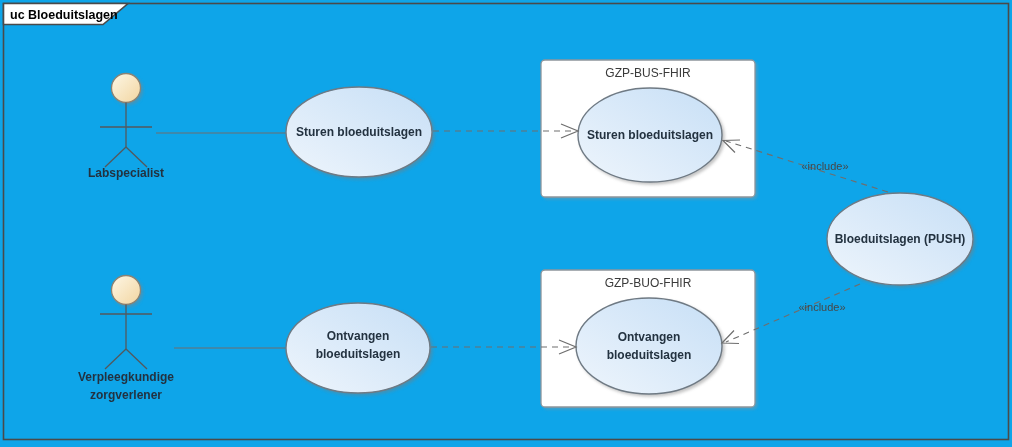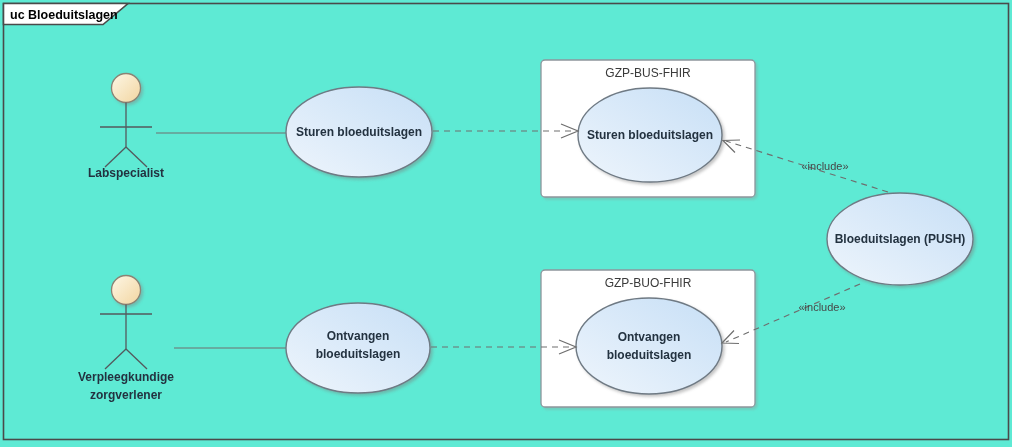--- a/index.html
+++ b/index.html
@@ -1,20 +1,20 @@
 <!DOCTYPE html>
 <html style="--usecase-fill-light: #eef5fc; --usecase-fill-dark: #c7dff6; --usecase-border: #6f7a84; --box-border: #8d959c; --frame-border: #4a4a4a; --connector: #6e6e6e; --figure-stroke: #54585c; --actor-head-light: #fdf7e6; --actor-head-dark: #f2d5a0; --actor-head-stroke: #8b8374; --label-text: #233240; --secondary-text: #3a3a3a; --include-text: #474747;"><head>
 <meta charset="utf-8">
 <style>
   html, body { margin: 0; padding: 0; background: #ffffff; }
   #stage {
     position: relative;
     width: 1012px;
     height: 447px;
-    background: #5eead4;
+    background: #0ea5e9;
     font-family: "Liberation Sans", sans-serif;
     overflow: hidden;
   }
   svg text {
     font-family: "Liberation Sans", sans-serif;
     user-select: none;
   }
   .frame-rect {
     fill: none;
     stroke: var(--frame-border, #4a4a4a);

